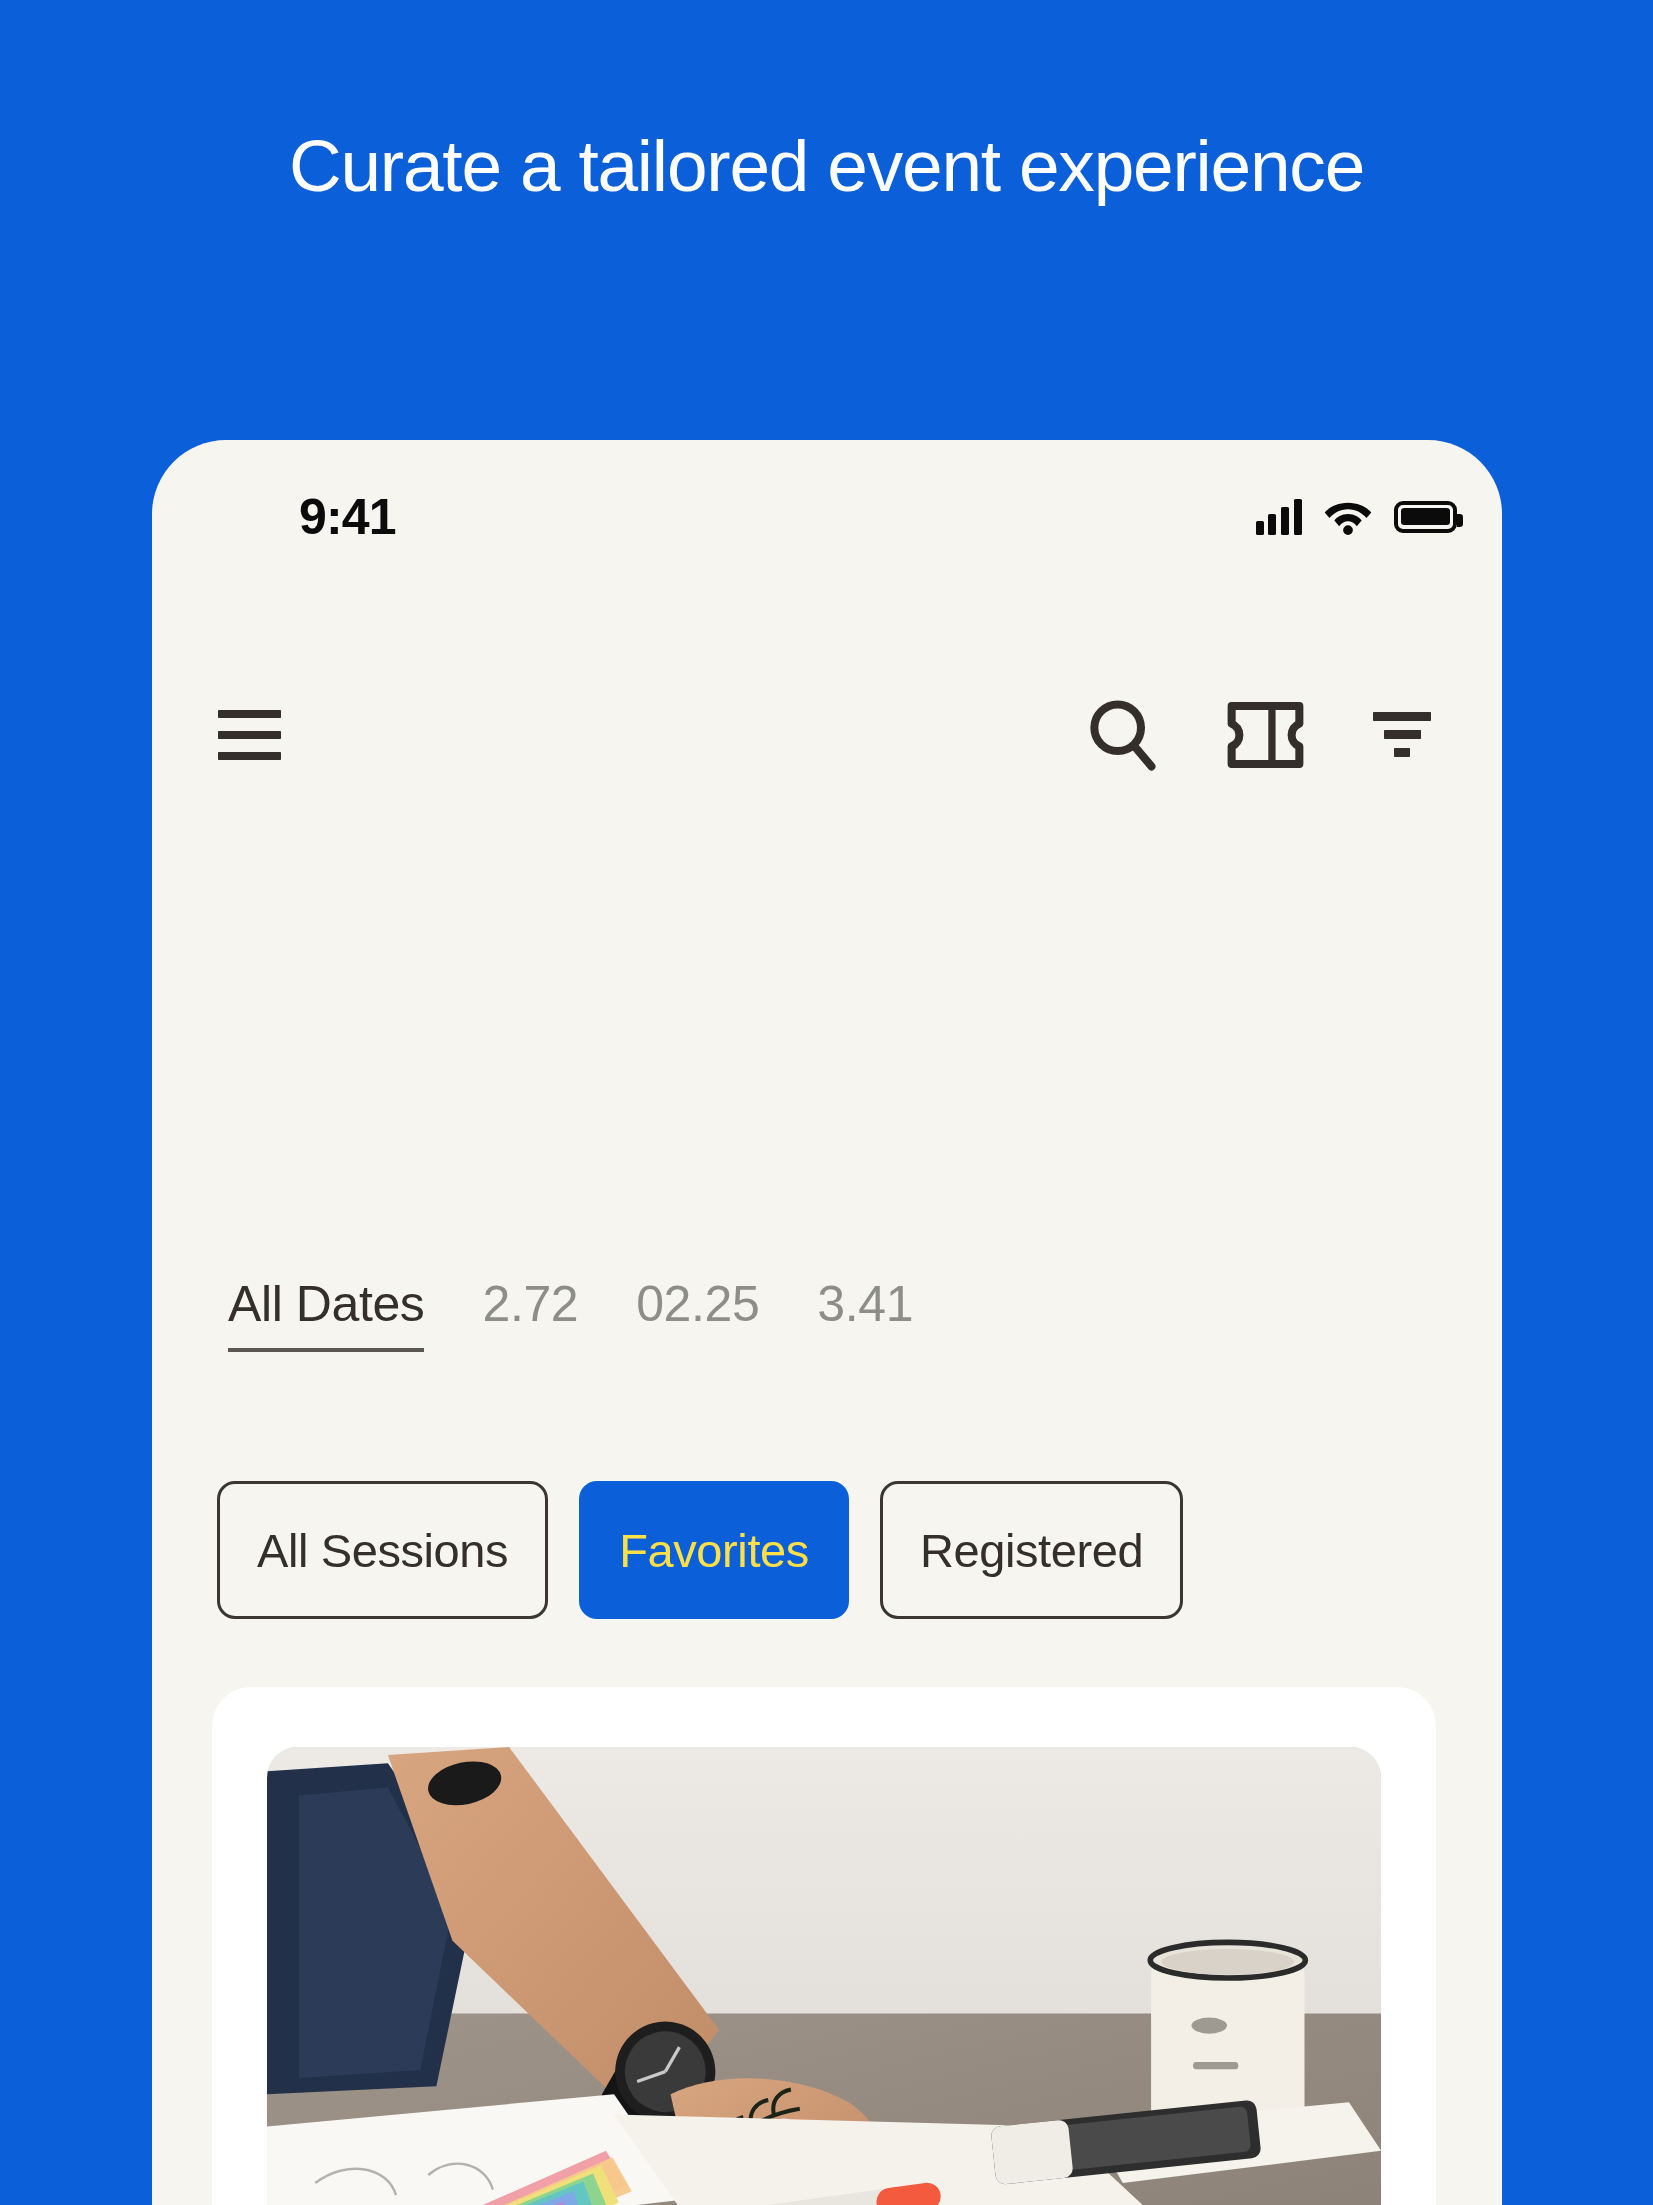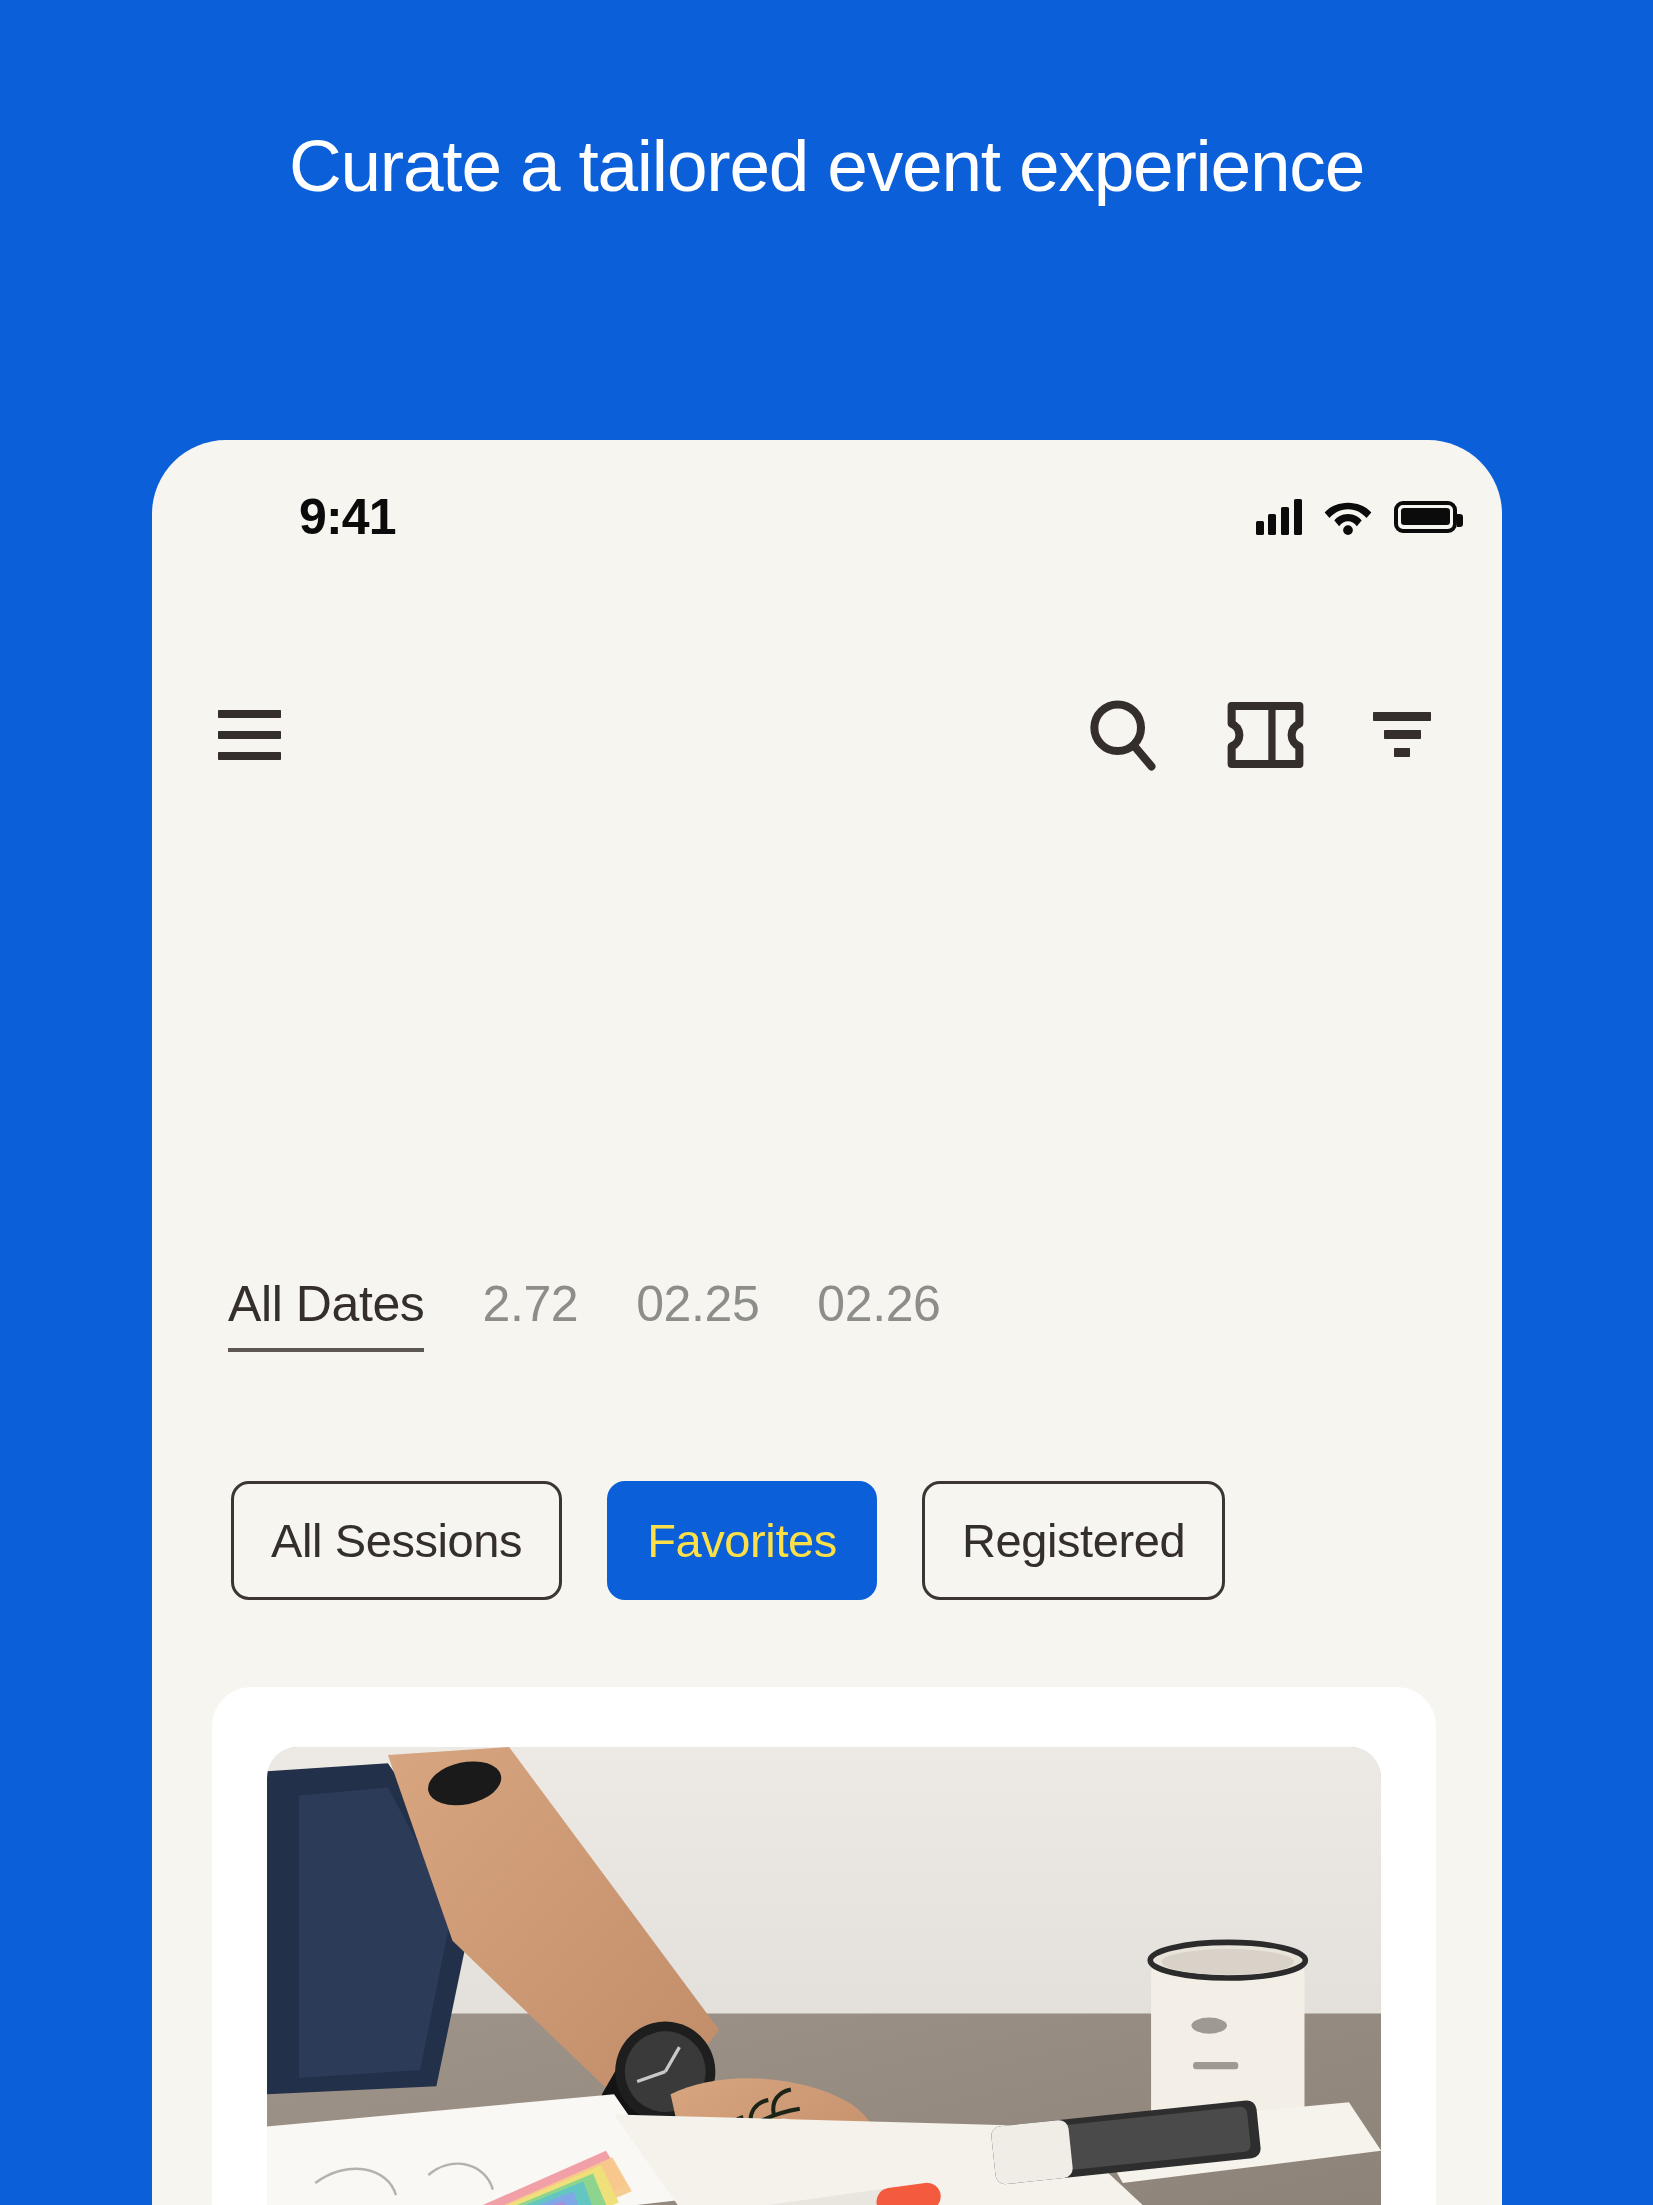--- a/index.html
+++ b/index.html
@@ -124,31 +124,30 @@
   
   .pills {
     position:absolute;
     left:0; top:1041px;
     width:100%;
     display:flex; align-items:center;
     padding-left:65px;
     gap:31px;
   }
   .pill {
-    height:119px;
+    height:138px;
     display:flex; align-items:center; justify-content:center;
     padding:0 37px;
     border:3.2px solid #3B3633;
     border-radius:18px;
     font-size:47px;
     color:#342E2C;
     background:transparent;
     letter-spacing:-0.4px;
     white-space:nowrap;
-    margin-left:14px;
   }
   .pill.active {
     background:#0B5FD9;
     border-color:#0B5FD9;
     color:#fde047;
   }
 
   
   .card {
     position:absolute;
@@ -222,21 +221,21 @@
             <i></i>
             <i></i>
         </span>
       </div>
     </div>
 
     <div class="datetabs">
       <div class="datetab active">All Dates</div>
       <div class="datetab">2.72</div>
       <div class="datetab">02.25</div>
-      <div class="datetab">02.26</div>
+      <div class="datetab">3.41</div>
     </div>
 
     <div class="pills">
       <div class="pill">All Sessions</div>
       <div class="pill active">Favorites</div>
       <div class="pill">Registered</div>
     </div>
 
     <div class="card" style="top:1247px;">
       <div class="card-photo">

